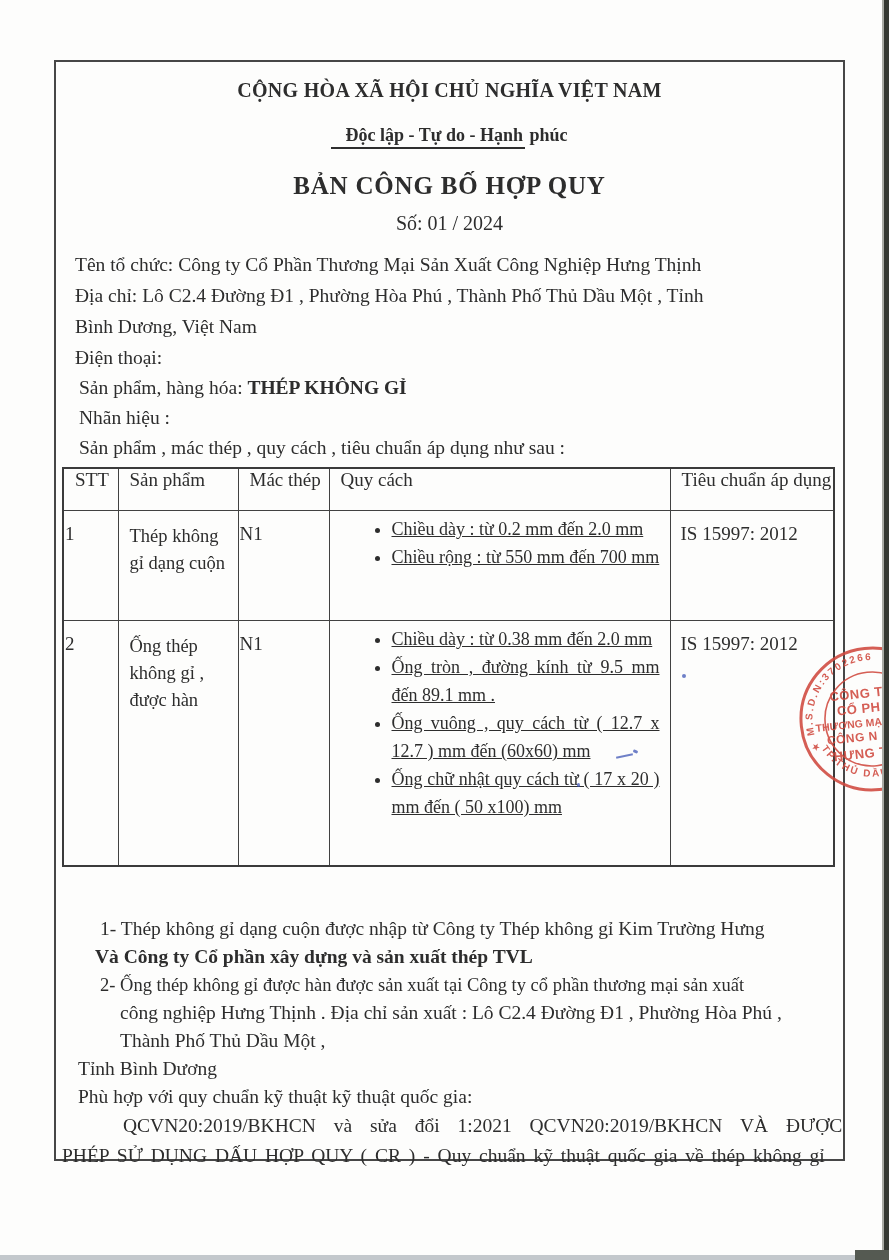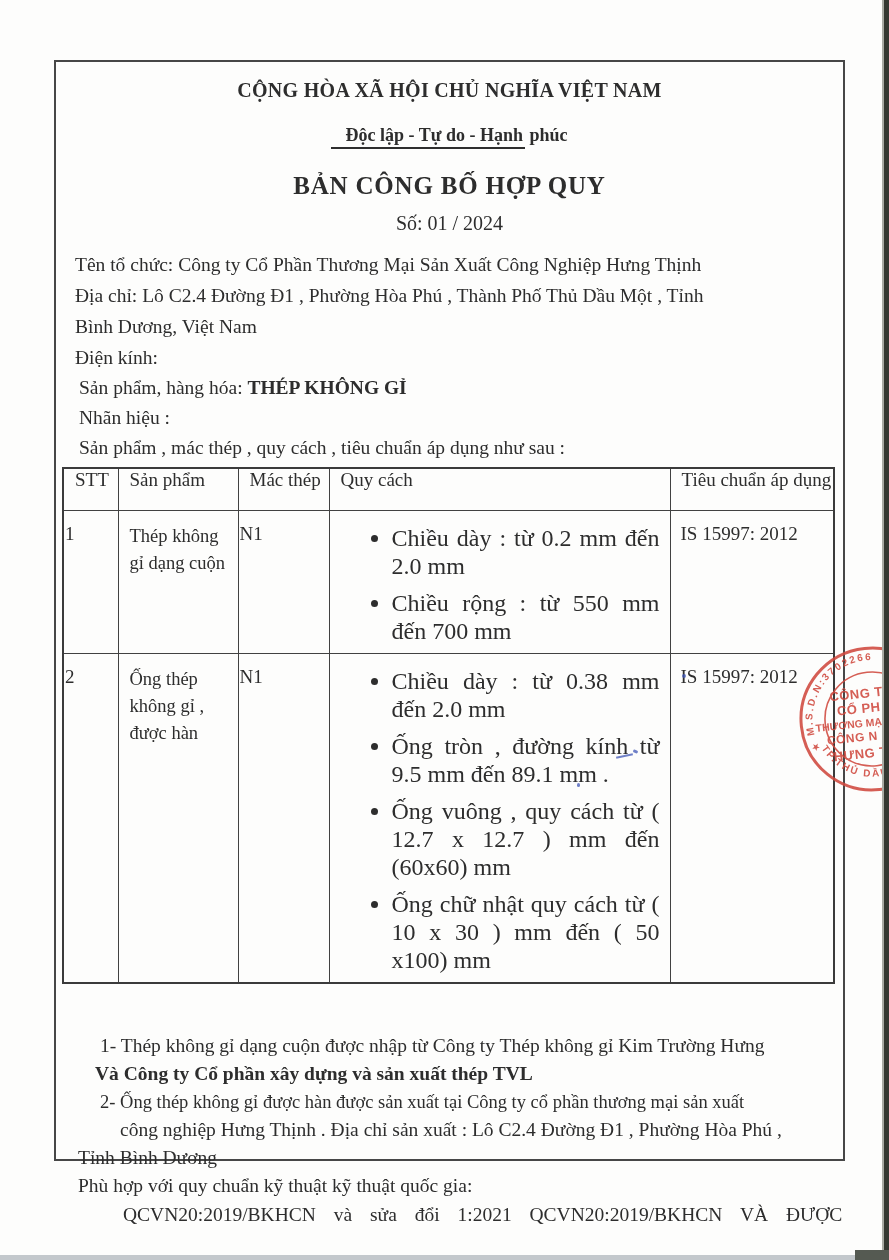--- a/index.html
+++ b/index.html
@@ -32,21 +32,21 @@
   table.spec{border-collapse:collapse;margin:4px 0 0 6px;width:771px;table-layout:fixed;}
   table.spec td,table.spec th{border:1.5px solid #414141;vertical-align:top;text-align:left;}
   table.spec{border:2px solid #3b3b3b;}
   th.h{font-weight:normal;font-size:19px;height:41px;vertical-align:middle;padding:0 0 0 11px;}
   .col-stt{width:55px;} .col-sp{width:120px;} .col-mt{width:91px;} .col-qc{width:341px;} .col-tc{width:164px;}
   td.stt{text-align:center;font-size:19px;padding-top:12px;}
   td.sp{font-size:18.5px;padding:12px 9px 0 11px;text-align:justify;line-height:27px;}
   td.mt{text-align:center;font-size:19px;padding-top:12px;}
   td.qc{padding:4px 10px 8px 0;}
   td.qc ul{margin:0;padding-left:62px;}
-  td.qc li{font-size:24px;line-height:28px;margin-top:9px;text-align:justify;}
+  td.qc li{font-size:18px;line-height:28px;text-align:justify;text-decoration:underline;}
   td.tc{font-size:19px;padding:12px 6px 0 10px;}
   .row1 td{height:96px;} .row2 td{height:231px;}
 
   .notes{margin-top:48px;font-size:19.5px;line-height:28px;}
   .notes div{white-space:nowrap;}
   .n-i1{margin-left:44px;} .n-i1b{margin-left:39px;font-weight:bold;}
   .n-i2{margin-left:44px;font-size:18.5px;} .n-i2c{margin-left:64px;}
   .n-base{margin-left:22px;}
   .n-q1{margin-left:67px;word-spacing:13px;line-height:30px;}
   .n-q2{margin-left:6px;word-spacing:3px;line-height:30px;}
@@ -75,21 +75,21 @@
     <div class="center nat-line1">CỘNG HÒA XÃ HỘI CHỦ NGHĨA VIỆT NAM</div>
     <div class="center motto"><span class="motto-underline">Độc lập - Tự do - Hạnh</span><span> phúc</span></div>
 
     <div class="center doc-title">BẢN CÔNG BỐ HỢP QUY</div>
     <div class="center doc-number">Số: 01 / 2024</div>
 
     <div class="block1">
       <div>Tên tổ chức: Công ty Cổ Phần Thương Mại Sản Xuất Công Nghiệp Hưng Thịnh</div>
       <div>Địa chỉ: Lô C2.4 Đường Đ1 , Phường Hòa Phú , Thành Phố Thủ Dầu Một , Tỉnh</div>
       <div>Bình Dương, Việt Nam</div>
-      <div>Điện kính:</div>
+      <div>Điện thoại:</div>
     </div>
 
     <div class="block2">
       <div><span>Sản phẩm, hàng hóa: </span><span class="bold">THÉP KHÔNG GỈ</span></div>
       <div>Nhãn hiệu :</div>
       <div>Sản phẩm , mác thép , quy cách , tiêu chuẩn áp dụng như sau :</div>
     </div>
 
     <table class="spec">
       <colgroup>
@@ -121,36 +121,38 @@
       </tr>
       <tr class="row2">
         <td class="stt">2</td>
         <td class="sp">Ống thép không gỉ , được hàn</td>
         <td class="mt">N1</td>
         <td class="qc">
           <ul>
             <li>Chiều dày : từ 0.38 mm đến 2.0 mm</li>
             <li>Ống tròn , đường kính từ 9.5 mm đến 89.1 mm .</li>
             <li>Ống vuông , quy cách từ ( 12.7 x 12.7 ) mm đến (60x60) mm</li>
-            <li>Ống chữ nhật quy cách từ ( 10 x 30 ) mm đến ( 50 x100) mm</li>
+            <li>Ống chữ nhật quy cách từ ( 17 x 20 ) mm đến ( 50 x100) mm</li>
           </ul>
         </td>
         <td class="tc">IS 15997: 2012</td>
       </tr>
     </tbody>
       </table>
 
     <div class="notes">
       <div class="n-i1">1-  Thép không gỉ dạng cuộn được nhập từ Công ty Thép không gỉ Kim Trường Hưng</div>
       <div class="n-i1b">Và Công ty Cổ phần xây dựng và sản xuất thép TVL</div>
       <div class="n-i2">2-  Ống thép không gỉ được hàn được sản xuất tại Công ty cổ phần thương mại sản xuất</div>
       <div class="n-i2c">công nghiệp Hưng Thịnh . Địa chỉ sản xuất : Lô C2.4 Đường Đ1 , Phường Hòa Phú ,</div>
+      <div class="n-i2c">Thành Phố Thủ Dầu Một ,</div>
       <div class="n-base">Tỉnh Bình Dương</div>
       <div class="n-base">Phù hợp với quy chuẩn kỹ thuật kỹ thuật quốc gia:</div>
       <div class="n-q1">QCVN20:2019/BKHCN và sửa đổi 1:2021 QCVN20:2019/BKHCN VÀ ĐƯỢC</div>
+      <div class="n-q2">PHÉP SỬ DỤNG DẤU HỢP QUY ( CR ) -  Quy chuẩn kỹ thuật quốc gia về thép không gỉ</div>
     </div>
 
   </div>
 
   <svg class="stamp" width="170" height="170" viewBox="0 0 170 170">
     <g transform="rotate(-6 85 85)" opacity="0.88">
       <defs>
         <path id="arcTop" d="M 31,110 A 59,59 0 0 1 114,34" fill="none"></path>
         <path id="arcBottom" d="M 30,105 A 59,59 0 0 0 140,105" fill="none"></path>
       </defs>

